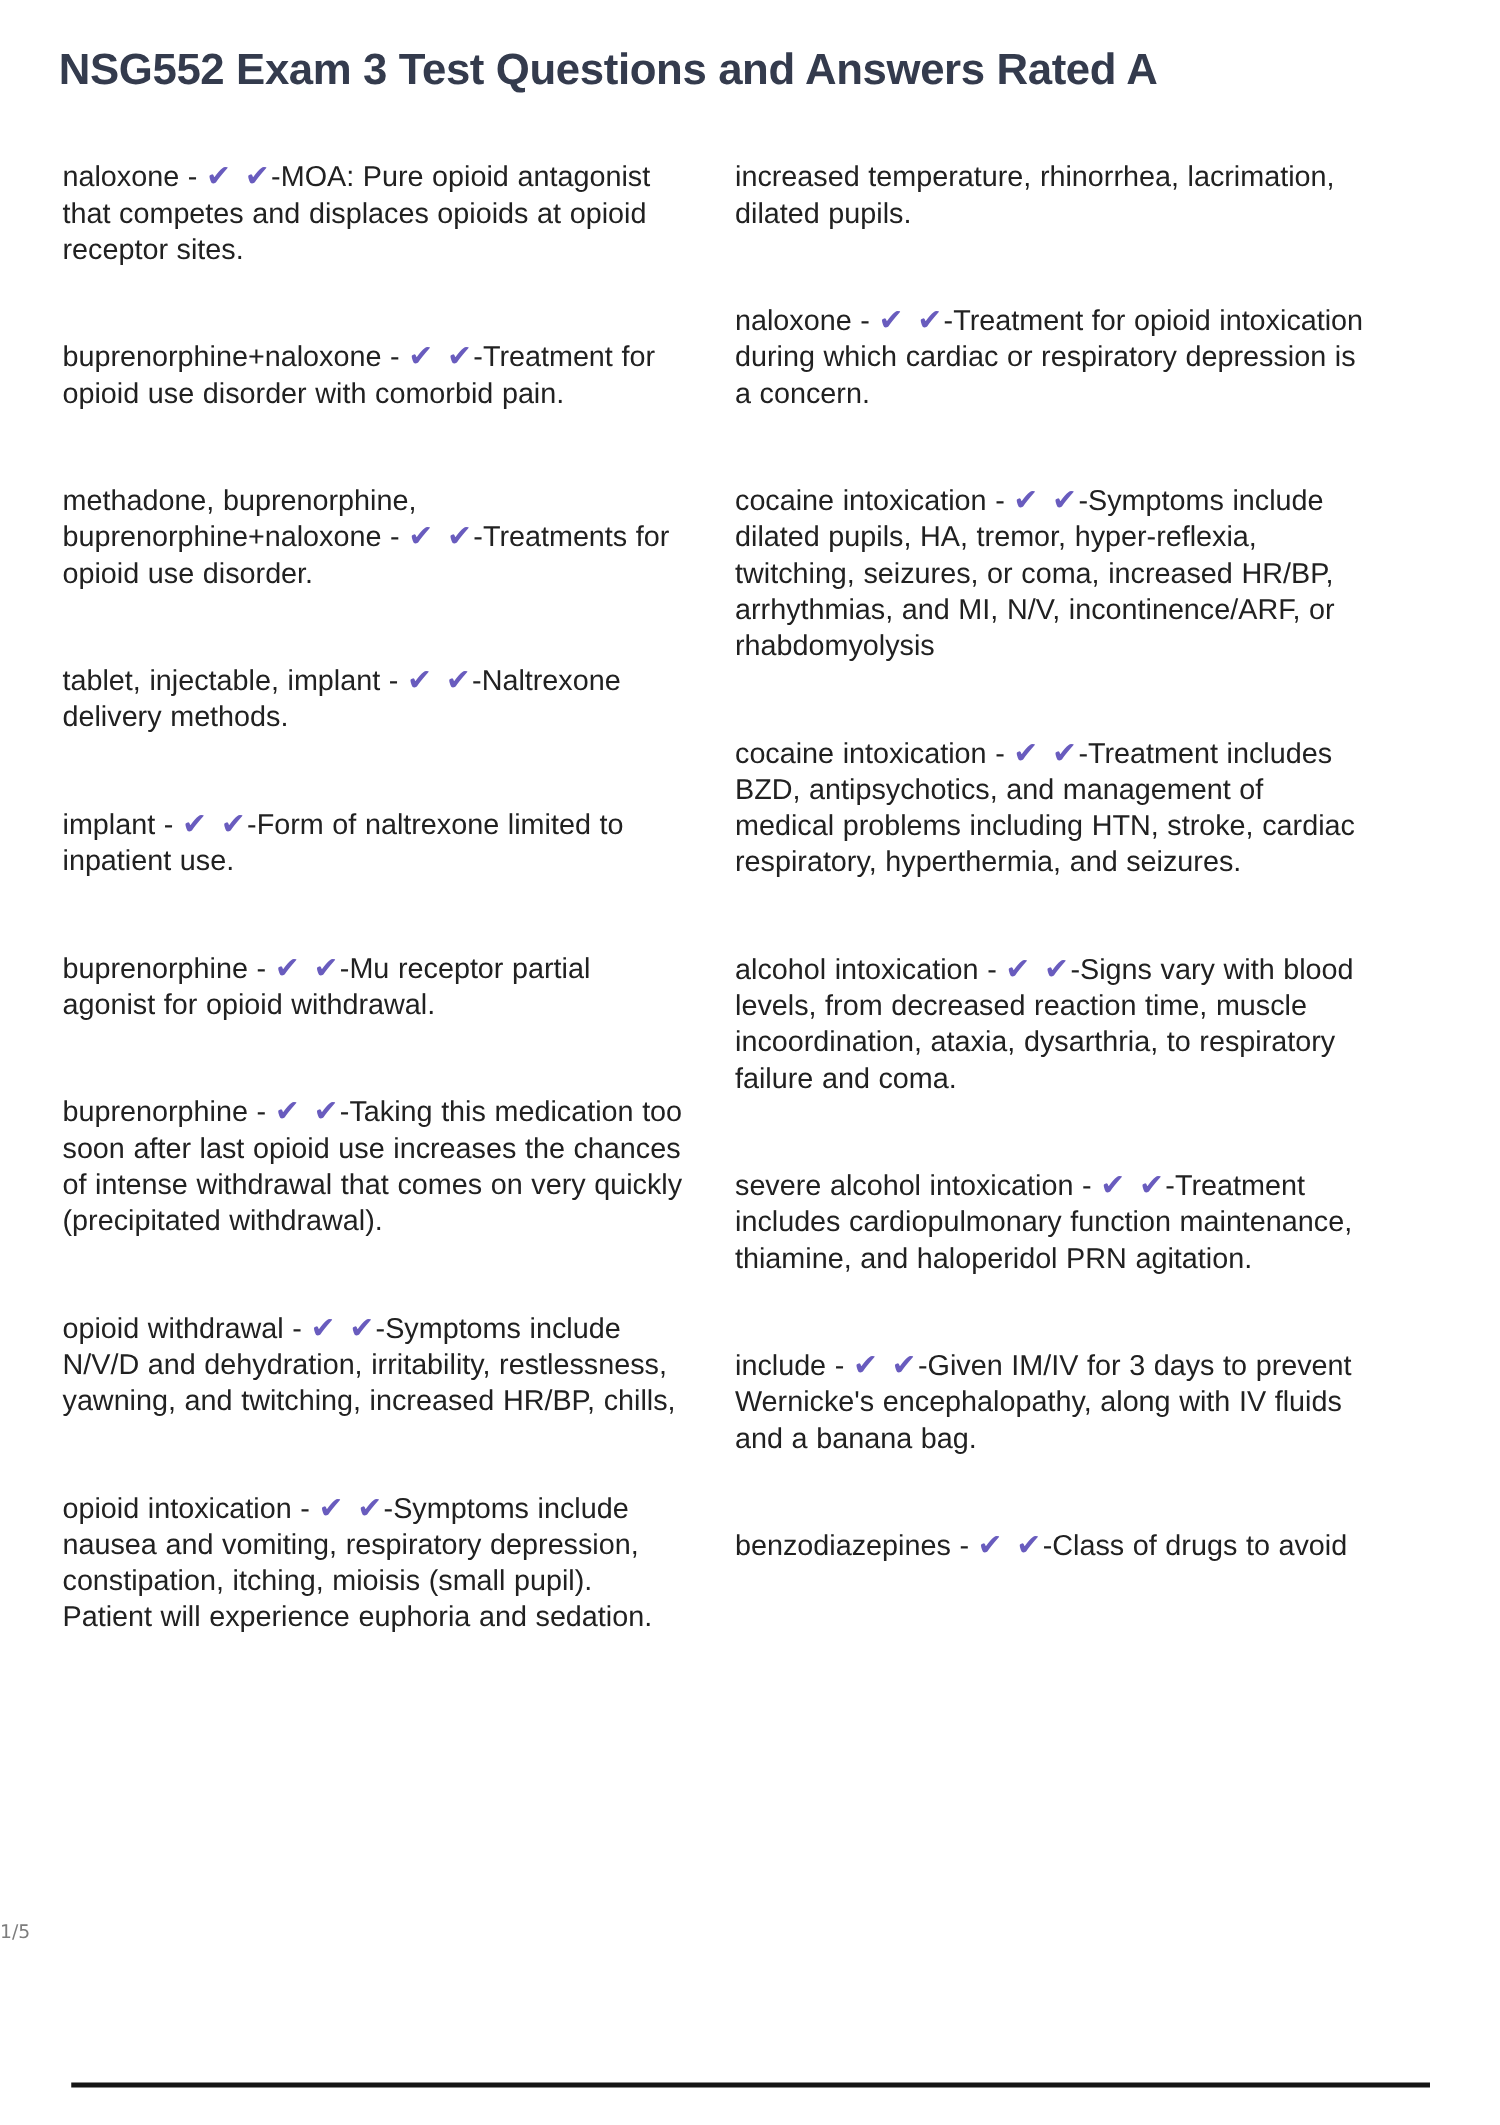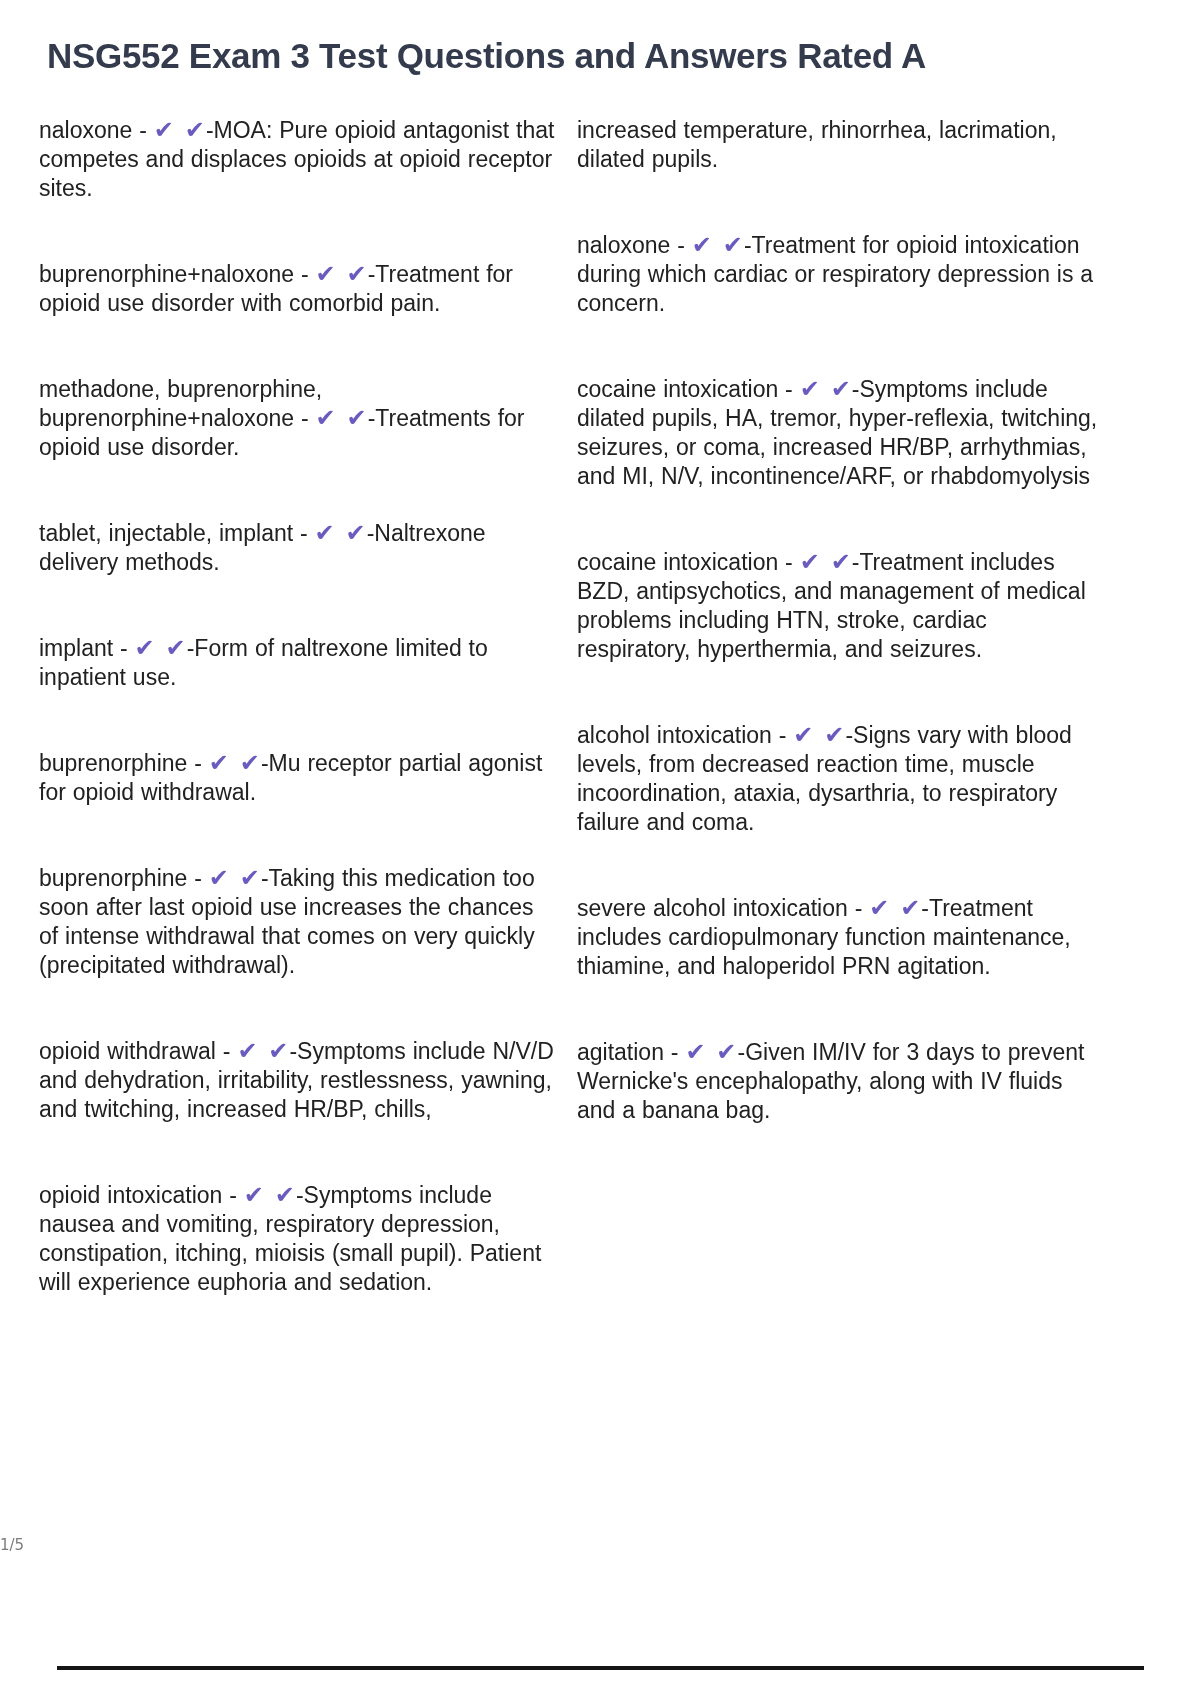--- a/index.html
+++ b/index.html
@@ -28,21 +28,21 @@
   .col {
     position: absolute;
     top: 112px;
   }
   .col-left  { left: 35px;  width: 528px; }
   .col-right { left: 573px; width: 534px; }
   .qa-block {
     margin: 0 0 57px 0;
   }
   .qa-text {
-    margin: 4px;
+    margin: 15px;
     font-size: 23px;
     line-height: 29px;
     color: var(--text-color, #212121);
     word-spacing: 0.5px;
   }
   .checks {
     font-family: "DejaVu Sans", sans-serif;
     font-weight: 700;
     font-size: 24px;
     color: var(--check-color, #695cbe);
@@ -113,18 +113,21 @@
       <div class="qa-block">
         <p class="qa-text"><span>cocaine intoxication - </span><span class="checks">✔ ✔</span><span>-Treatment includes BZD, antipsychotics, and management of medical problems including HTN, stroke, cardiac respiratory, hyperthermia, and seizures.</span></p>
       </div>
       <div class="qa-block">
         <p class="qa-text"><span>alcohol intoxication - </span><span class="checks">✔ ✔</span><span>-Signs vary with blood levels, from decreased reaction time, muscle incoordination, ataxia, dysarthria, to respiratory failure and coma.</span></p>
       </div>
       <div class="qa-block">
         <p class="qa-text"><span>severe alcohol intoxication - </span><span class="checks">✔ ✔</span><span>-Treatment includes cardiopulmonary function maintenance, thiamine, and haloperidol PRN agitation.</span></p>
       </div>
       <div class="qa-block">
-        <p class="qa-text"><span>agitation - </span><span class="checks">✔ ✔</span><span>-Given IM/IV for 3 days to prevent Wernicke's encephalopathy, along with IV fluids and a banana bag.</span></p>
+        <p class="qa-text"><span>include - </span><span class="checks">✔ ✔</span><span>-Given IM/IV for 3 days to prevent Wernicke's encephalopathy, along with IV fluids and a banana bag.</span></p>
+      </div>
+      <div class="qa-block">
+        <p class="qa-text"><span>benzodiazepines - </span><span class="checks">✔ ✔</span><span>-Class of drugs to avoid</span></p>
       </div>
     </div>
   <div class="page-num">1/5</div>
   <div class="footer-line"></div>
 </div>
 
 </body></html>

